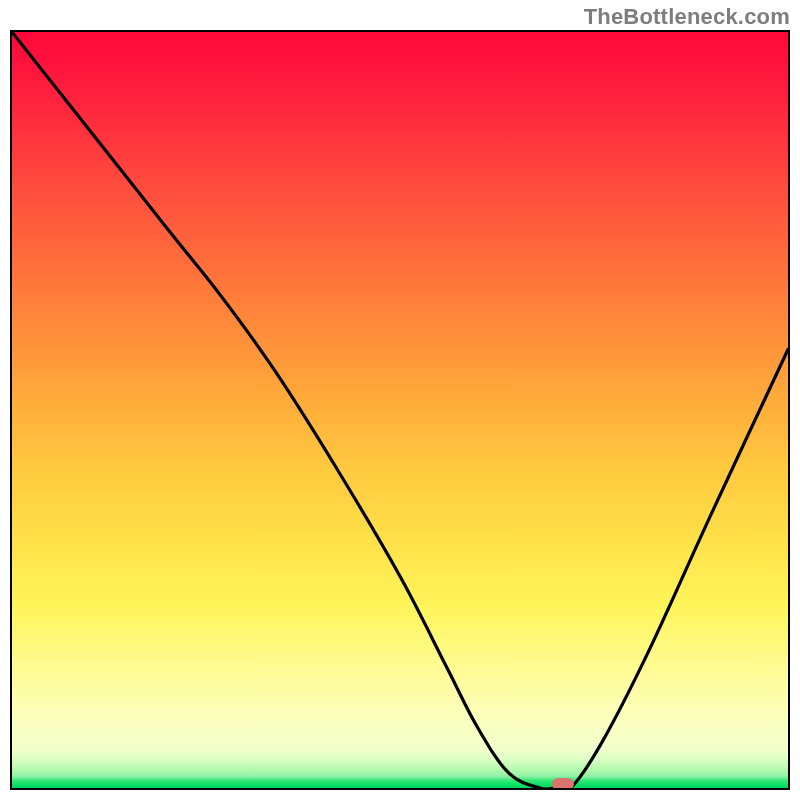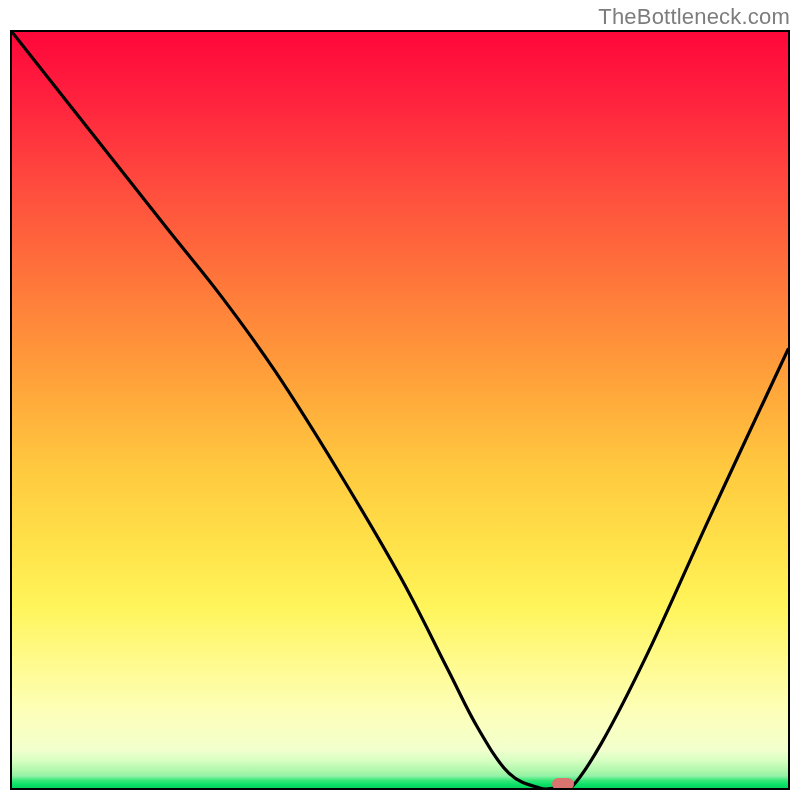--- a/index.html
+++ b/index.html
@@ -85,21 +85,21 @@
     height: 12px;
     border-radius: 6px;
     transform: translate(-50%, -50%);
     pointer-events: none;
   }
   .watermark {
     position: absolute;
     top: 4px;
     right: 10px;
     font-size: 22px;
-    font-weight: 400;
+    font-weight: 700;
     color: #7d7d7d;
     font-family: Arial, Helvetica, sans-serif;
     letter-spacing: 0.2px;
   }
 </style>
 </head>
 <body>
 
 <div class="chart-root">
 

